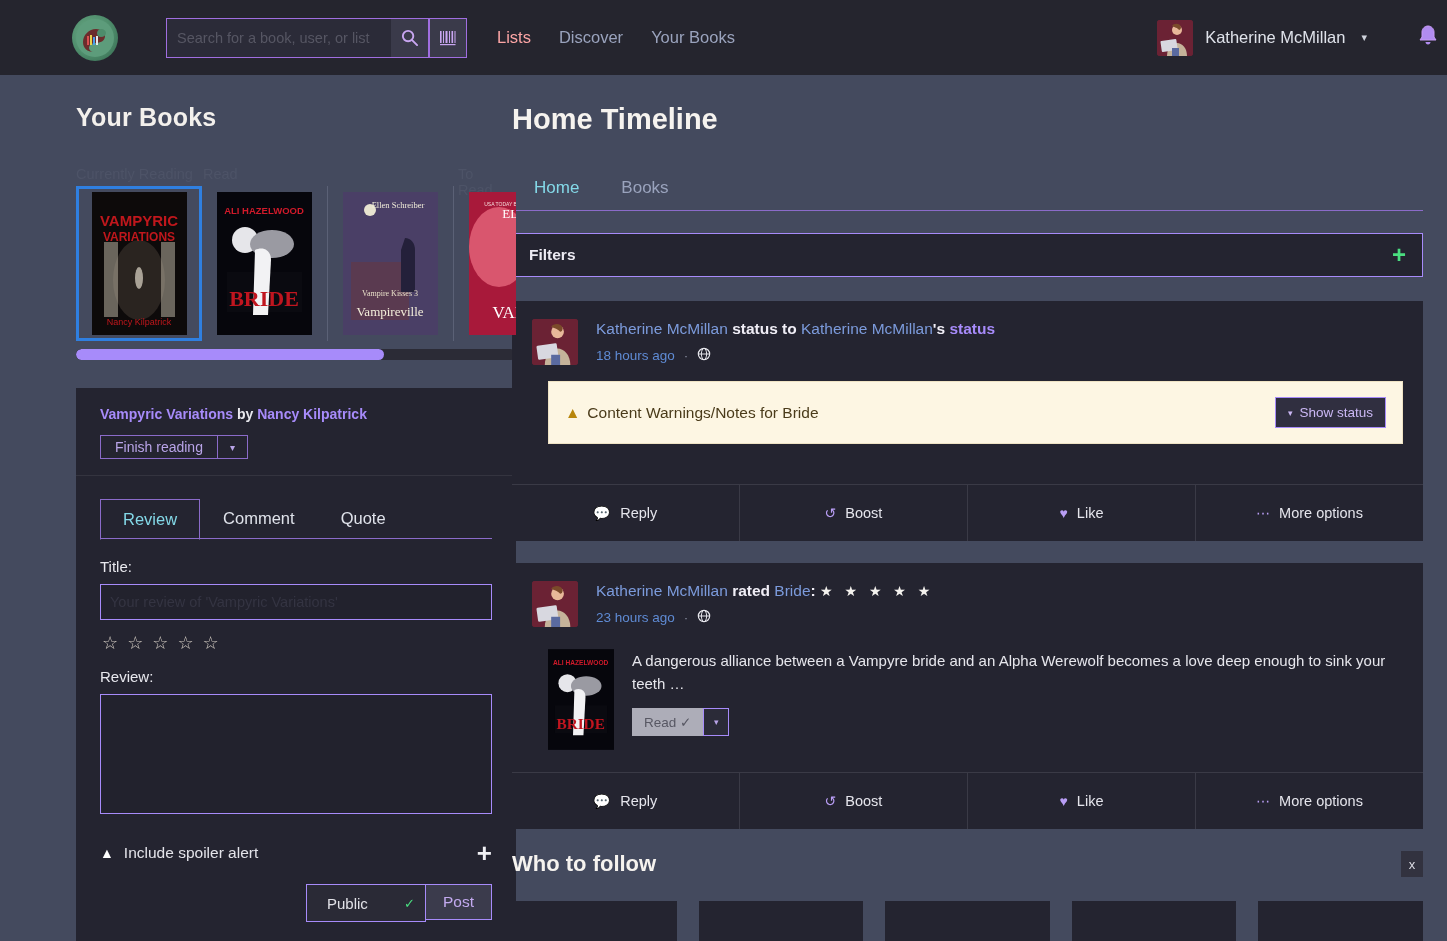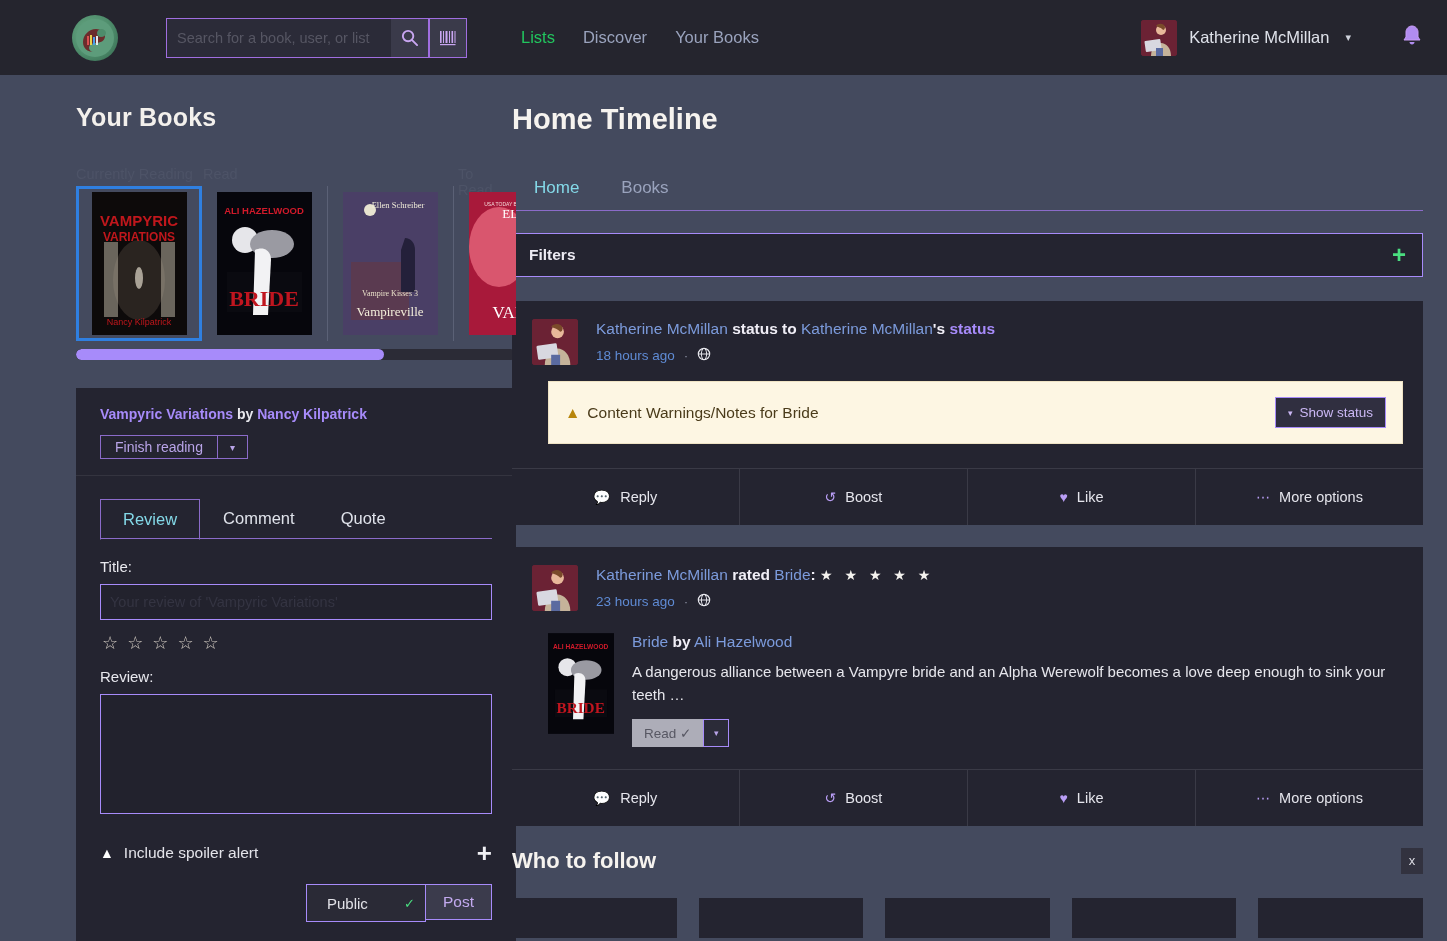--- a/index.html
+++ b/index.html
@@ -11,21 +11,21 @@
     font-family: "Liberation Sans", sans-serif;
     color: #e8e8ec;
   }
 
   
   .navbar {
     height: 75px;
     background: #25252e;
     display: flex;
     align-items: center;
-    padding: 0 24px 0 72px;
+    padding: 0 8px 0 72px;
     position: relative;
   }
   .logo {
     width: 46px; height: 46px;
     border-radius: 50%;
     background: radial-gradient(circle at 40% 40%, #6fae8a 0%, #4e8c6b 55%, #2f6149 100%);
     display: flex; align-items: center; justify-content: center;
     overflow: hidden;
     flex: 0 0 auto;
   }
@@ -58,21 +58,21 @@
   }
   .scan-btn { border-left: 1px solid #a06ee0; }
   .navlinks { display: flex; align-items: center; margin-left: 30px; gap: 28px; }
   .navlink {
     font-size: 16.5px;
     color: #9aa3bd;
     text-decoration: none;
     cursor: pointer;
     white-space: nowrap;
   }
-  .navlink.active { color: #22c55e; margin-left: 24px; }
+  .navlink.active { color: #fca5a5; }
   .user-area {
     margin-left: auto;
     display: flex;
     align-items: center;
     gap: 12px;
   }
   .avatar-sm {
     width: 36px; height: 36px;
     border-radius: 3px;
     background: #6b2234;
@@ -252,21 +252,21 @@
   .status-line { font-size: 15.5px; line-height: 1.35; }
   .status-line .u { color: #7c9bdc; cursor: pointer; text-decoration: none; }
   .status-line .b { font-weight: bold; color: #f0eef6; }
   .status-line .lnk { color: #a78bfa; font-weight: bold; cursor: pointer; }
   .status-line .book-lnk { color: #7c9bdc; cursor: pointer; }
   .status-sub { font-size: 13.5px; color: #5f8bd4; margin-top: 7px; display:flex; align-items:center; gap:9px; }
   .status-sub .dot { color: #8a8fa0; }
   .stars-filled { color: #f4f2ee; font-size: 14px; letter-spacing: 4px; }
 
   .cw-box {
-    margin: 0 20px 24px 36px;
+    margin: 0 20px 40px 36px;
     background: #fdf6e3; border: 1px solid #efe3c4;
     display: flex; align-items: center;
     padding: 15px 16px;
   }
   .cw-text { font-size: 15.5px; color: #4a3b1a; }
   .cw-text .tri { color: #b8860b; margin-right: 7px; }
   .show-status-btn {
     margin-left: auto;
     background: #302f40; border: 1px solid #a78bfa;
     color: #cbb8f5; font-size: 13.5px;
@@ -629,25 +629,20 @@
             <rect width="95" height="143" fill="#06060c"></rect>
             <circle cx="28" cy="48" r="13" fill="#e6e6ea"></circle>
             <ellipse cx="55" cy="52" rx="22" ry="14" fill="#9a9aa2"></ellipse>
             <path d="M10 80h75v40H10z" fill="#0a0a10"></path>
             <path d="M38 58c8-4 16 0 16 10l-3 55H36z" fill="#f2f2f4"></path>
             <text x="47" y="22" text-anchor="middle" fill="#d11a2a" font-size="9.5" font-weight="bold" font-family="Liberation Sans">ALI HAZELWOOD</text>
             <text x="47" y="114" text-anchor="middle" fill="#c0151f" font-size="22" font-weight="bold" font-family="Liberation Serif">BRIDE</text>
           </svg>
         </div>
         <div class="bp-body">
-          <div class="bp-title">
-            <a class="t">Bride</a>
-            <span class="by">by</span>
-            <a class="a">Ali Hazelwood</a>
-          </div>
           <div class="bp-desc">A dangerous alliance between a Vampyre bride and an Alpha Werewolf becomes a love deep enough to sink your teeth …</div>
           <div class="read-split">
             <button class="main">Read ✓</button>
             <div class="drop">▾</div>
           </div>
         </div>
       </div>
 
       <div class="action-bar">
         <div class="action-btn">

